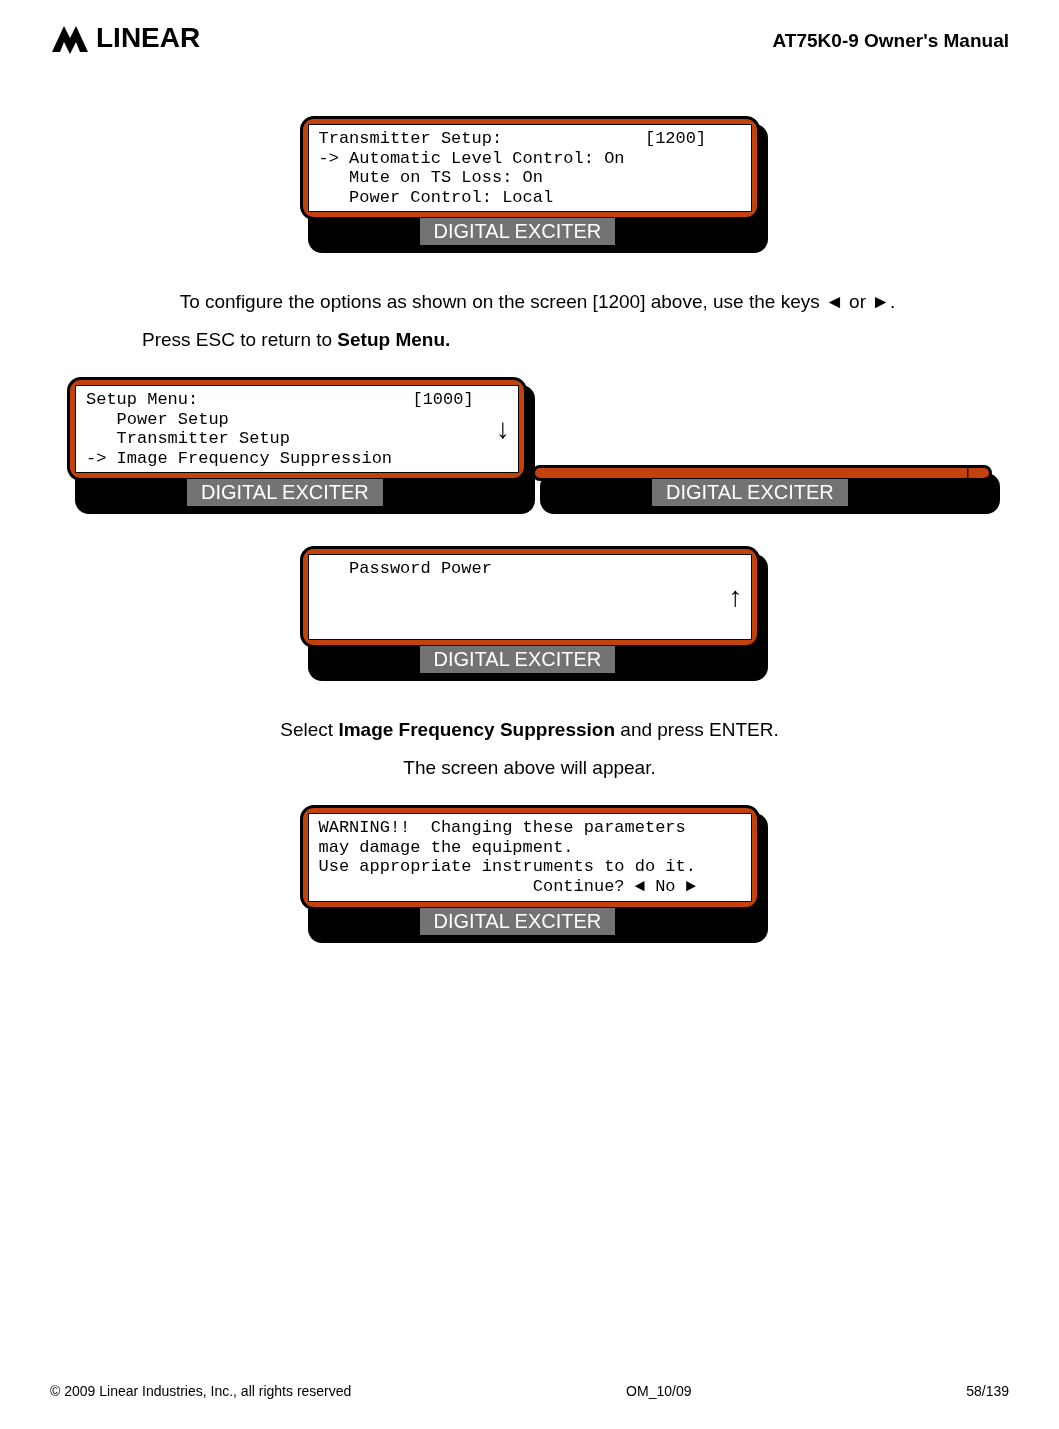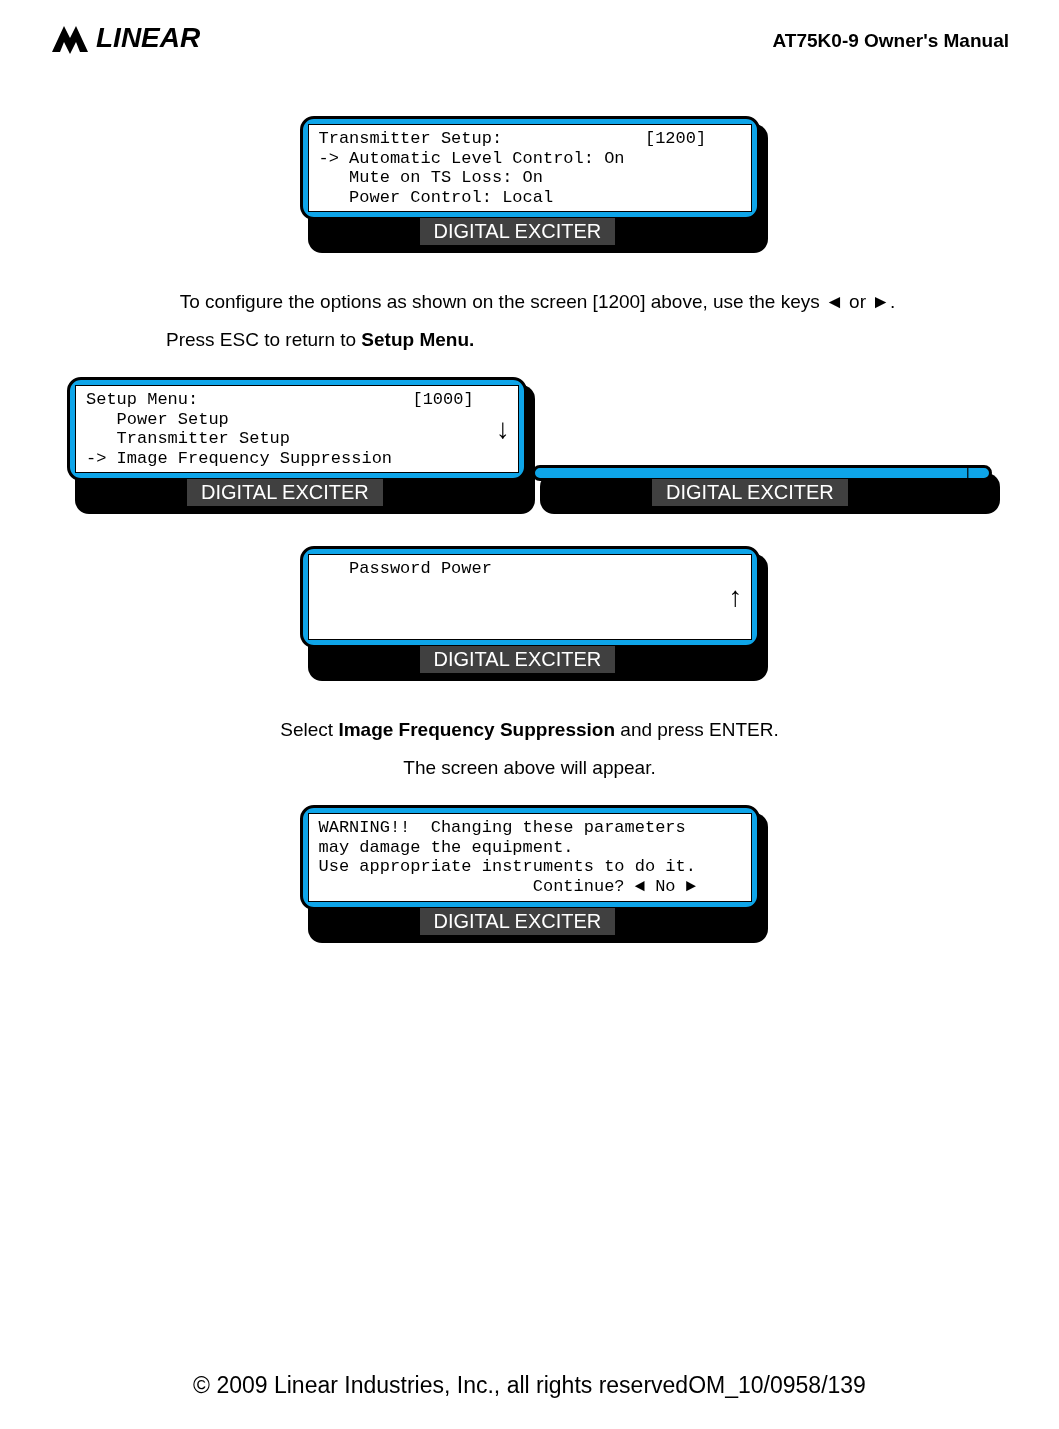--- a/index.html
+++ b/index.html
@@ -20,21 +20,20 @@
     display: flex;
     justify-content: space-between;
     align-items: flex-start;
     border-bottom: none;
     margin-bottom: 50px;
   }
   .logo {
     display: flex;
     align-items: center;
     font-weight: bold;
-    font-style: italic;
     font-size: 28px;
     letter-spacing: 0px;
   }
   .logo-icon {
     width: 40px;
     height: 36px;
     position: relative;
     margin-right: 6px;
   }
   .manual-title {
@@ -68,38 +67,38 @@
     position: absolute;
     top: 8px; left: 8px; right: -8px; bottom: -8px;
     background: #000;
     border-radius: 14px;
     z-index: 0;
   }
   .screen-outer {
     position: relative;
     border: 3px solid #000;
     border-radius: 14px;
-    background: #0ea5e9;
+    background: #c2410c;
     z-index: 1;
     padding: 5px;
   }
   .screen-inner {
     border: 1px solid #000;
     background: #fff;
     font-family: "Courier New", monospace;
     font-size: 17px;
     line-height: 1.15;
     padding: 4px 10px 4px 10px;
     min-height: 76px;
     white-space: pre;
     position: relative;
   }
   .screen-label {
     display:inline-block;
-    background:#404040;
+    background:#737373;
     color:#fff;
     font-family: Arial, sans-serif;
     font-size:20px;
     padding:2px 14px;
     position: relative;
     z-index:2;
     margin-top:-2px;
     margin-left: 120px;
   }
   .arrow {
@@ -111,22 +110,22 @@
     line-height:1;
   }
   .arrow-down::after{ content:"↓"; font-weight:bold;}
   .arrow-up::after{ content:"↑"; font-weight:bold;}
   .footer {
     position:absolute;
     bottom:30px;
     left:50px;
     right:50px;
     display:flex;
-    justify-content:center;
-    font-size:23px;
+    justify-content:space-between;
+    font-size:14px;
   }
 </style>
 </head>
 <body>
 
 <div class="page">
   <div class="header">
     <div class="logo">
       <span class="logo-icon">
         <svg viewBox="0 0 40 36" width="40" height="36">
@@ -149,21 +148,21 @@
 -&gt; Automatic Level Control: On
    Mute on TS Loss: On
    Power Control: Local</div>
         </div>
         <div class="screen-label">DIGITAL EXCITER</div>
       </div>
     </div>
 
     <div class="para para-left">To configure the options as shown on the screen [1200] above, use the keys ◄ or ►.</div>
 
-    <div class="para" style="text-align:left; margin-left:116px;">
+    <div class="para" style="text-align:left; margin-left:92px;">
       <span>Press ESC to return to </span><b>Setup Menu.</b>
     </div>
 
     <div class="screen-wrap">
       <div class="screen">
         <div class="screen-shadow"></div>
         <div class="screen-outer">
           <div class="screen-inner">Setup Menu:                     [1000]
    Power Setup
    Transmitter Setup

